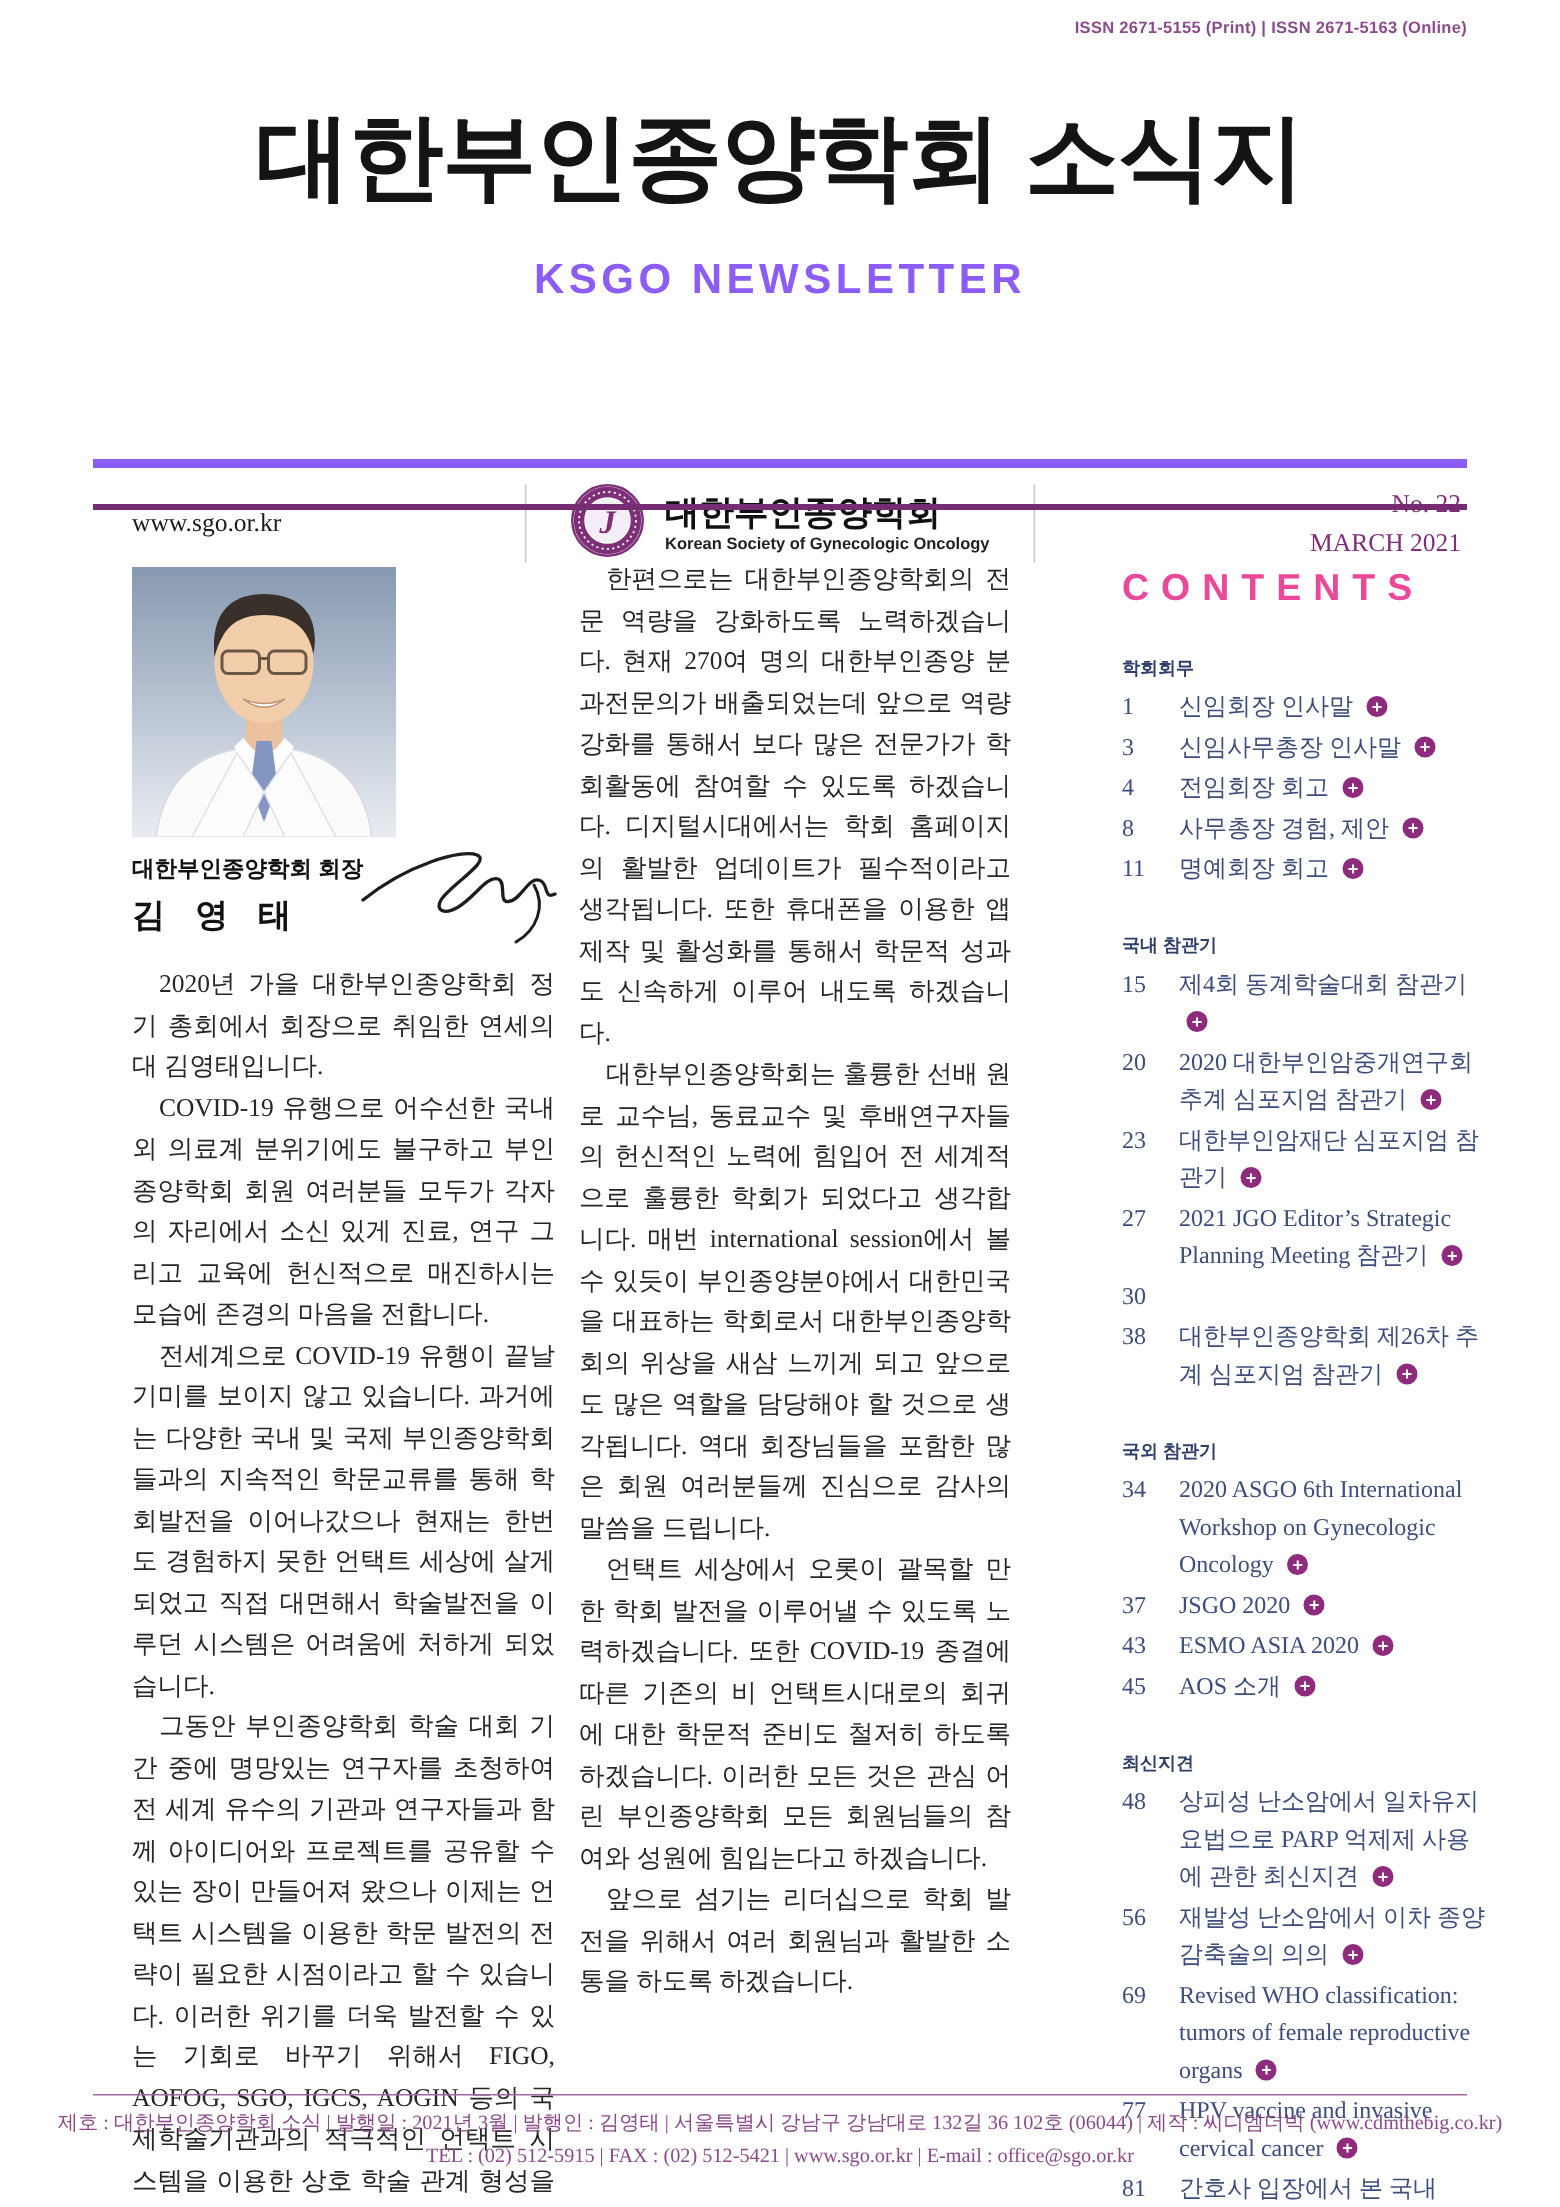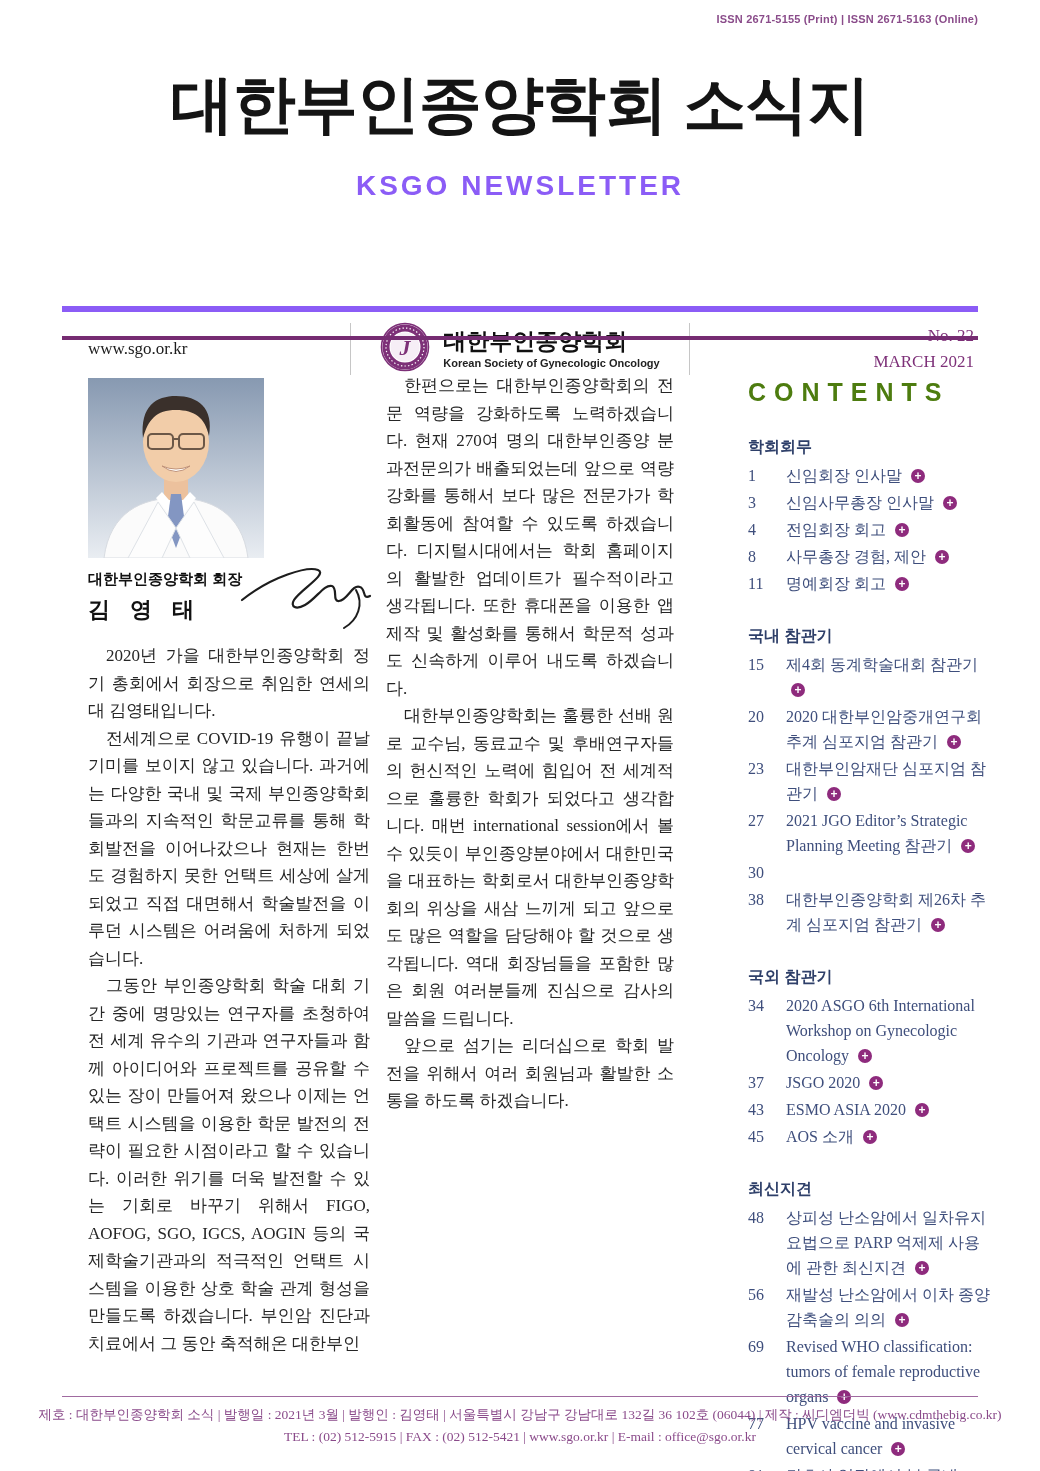--- a/index.html
+++ b/index.html
@@ -38,23 +38,23 @@
   .author-title{font-family:"Liberation Sans","DejaVu Sans",sans-serif;
                 font-weight:700;font-size:15px;color:#111;}
   .author-name{font-family:"Liberation Sans","DejaVu Sans",sans-serif;
                font-weight:800;font-size:22px;letter-spacing:7px;color:#111;margin-top:6px;}
   .signature{position:absolute;right:-8px;top:-10px;}
   .para{margin:0;font-size:17px;line-height:27.5px;text-align:justify;color:#262626;}
   .para.indent{text-indent:18px;}
   
   .toc{top:378px;left:748px;width:242px;}
   .toc-heading{font-family:"Liberation Sans","DejaVu Sans",sans-serif;font-weight:800;
-               font-size:25px;letter-spacing:8px;color:#4d7c0f;margin-bottom:12px;}
+               font-size:25px;letter-spacing:8px;color:#ec4899;margin-bottom:12px;}
   .toc-title{font-family:"Liberation Sans","DejaVu Sans",sans-serif;font-weight:800;
-             font-size:16px;color:#2e3f69;margin:30px 0 5px;}
+             font-size:12px;color:#2e3f69;margin:30px 0 5px;}
   .toc-item{display:flex;font-size:16px;line-height:25px;color:#3e4e7c;margin:2px 0;cursor:pointer;}
   .toc-page{width:38px;flex-shrink:0;}
   .toc-label{flex:1;}
   .plus-icon{display:inline-block;width:14px;height:14px;border-radius:50%;background:#8e2b7d;
              color:#fff;font:700 12px/14px "Liberation Sans","DejaVu Sans",sans-serif;
              text-align:center;margin-left:5px;vertical-align:1px;}
   
   .footer-rule{top:1396px;left:62px;right:62px;border-top:1.5px solid #a06aa0;}
   .footer{top:1404px;left:0;width:100%;text-align:center;color:#8a4a8a;
           font-size:13.5px;line-height:22px;}
@@ -124,29 +124,31 @@
   <div class="author-rel">
     <div class="author-title">대한부인종양학회 회장</div>
     <div class="author-name">김 영 태</div>
     <svg class="signature" width="140" height="72" viewBox="0 0 140 72">
       <path d="M4 40 C34 16 70 6 80 10 C90 14 62 30 56 40 C52 47 58 50 67 45 C79 38 86 24 94 26 C100 28 94 42 101 41 C110 40 114 24 122 27 C128 29 124 40 132 36" fill="none" stroke="#1d1d1d" stroke-width="2.2" stroke-linecap="round"></path>
       <path d="M118 30 C126 44 120 60 106 68" fill="none" stroke="#1d1d1d" stroke-width="2" stroke-linecap="round"></path>
     </svg>
   </div>
   <div id="col1-paras">
       <p class="para indent">2020년 가을 대한부인종양학회 정기 총회에서 회장으로 취임한 연세의대 김영태입니다.</p>
+      <p class="para indent">COVID-19 유행으로 어수선한 국내외 의료계 분위기에도 불구하고 부인종양학회 회원 여러분들 모두가 각자의 자리에서 소신 있게 진료, 연구 그리고 교육에 헌신적으로 매진하시는 모습에 존경의 마음을 전합니다.</p>
       <p class="para indent">전세계으로 COVID-19 유행이 끝날 기미를 보이지 않고 있습니다. 과거에는 다양한 국내 및 국제 부인종양학회들과의 지속적인 학문교류를 통해 학회발전을 이어나갔으나 현재는 한번도 경험하지 못한 언택트 세상에 살게 되었고 직접 대면해서 학술발전을 이루던 시스템은 어려움에 처하게 되었습니다.</p>
       <p class="para indent">그동안 부인종양학회 학술 대회 기간 중에 명망있는 연구자를 초청하여 전 세계 유수의 기관과 연구자들과 함께 아이디어와 프로젝트를 공유할 수 있는 장이 만들어져 왔으나 이제는 언택트 시스템을 이용한 학문 발전의 전략이 필요한 시점이라고 할 수 있습니다. 이러한 위기를 더욱 발전할 수 있는 기회로 바꾸기 위해서 FIGO, AOFOG, SGO, IGCS, AOGIN 등의 국제학술기관과의 적극적인 언택트 시스템을 이용한 상호 학술 관계 형성을 만들도록 하겠습니다. 부인암 진단과 치료에서 그 동안 축적해온 대한부인</p>
     </div>
 </div>
 
 <div class="abs col2">
   <div id="col2-paras">
       <p class="para indent">한편으로는 대한부인종양학회의 전문 역량을 강화하도록 노력하겠습니다. 현재 270여 명의 대한부인종양 분과전문의가 배출되었는데 앞으로 역량강화를 통해서 보다 많은 전문가가 학회활동에 참여할 수 있도록 하겠습니다. 디지털시대에서는 학회 홈페이지의 활발한 업데이트가 필수적이라고 생각됩니다. 또한 휴대폰을 이용한 앱 제작 및 활성화를 통해서 학문적 성과도 신속하게 이루어 내도록 하겠습니다.</p>
       <p class="para indent">대한부인종양학회는 훌륭한 선배 원로 교수님, 동료교수 및 후배연구자들의 헌신적인 노력에 힘입어 전 세계적으로 훌륭한 학회가 되었다고 생각합니다. 매번 international session에서 볼 수 있듯이 부인종양분야에서 대한민국을 대표하는 학회로서 대한부인종양학회의 위상을 새삼 느끼게 되고 앞으로도 많은 역할을 담당해야 할 것으로 생각됩니다. 역대 회장님들을 포함한 많은 회원 여러분들께 진심으로 감사의 말씀을 드립니다.</p>
+      <p class="para indent">언택트 세상에서 오롯이 괄목할 만한 학회 발전을 이루어낼 수 있도록 노력하겠습니다. 또한 COVID-19 종결에 따른 기존의 비 언택트시대로의 회귀에 대한 학문적 준비도 철저히 하도록 하겠습니다. 이러한 모든 것은 관심 어린 부인종양학회 모든 회원님들의 참여와 성원에 힘입는다고 하겠습니다.</p>
       <p class="para indent">앞으로 섬기는 리더십으로 학회 발전을 위해서 여러 회원님과 활발한 소통을 하도록 하겠습니다.</p>
     </div>
 </div>
 
 <aside class="abs toc">
   <div class="toc-heading">CONTENTS</div>
   <div id="toc-sections">
       <div>
         <div class="toc-title">학회회무</div>
         <div class="toc-item">

